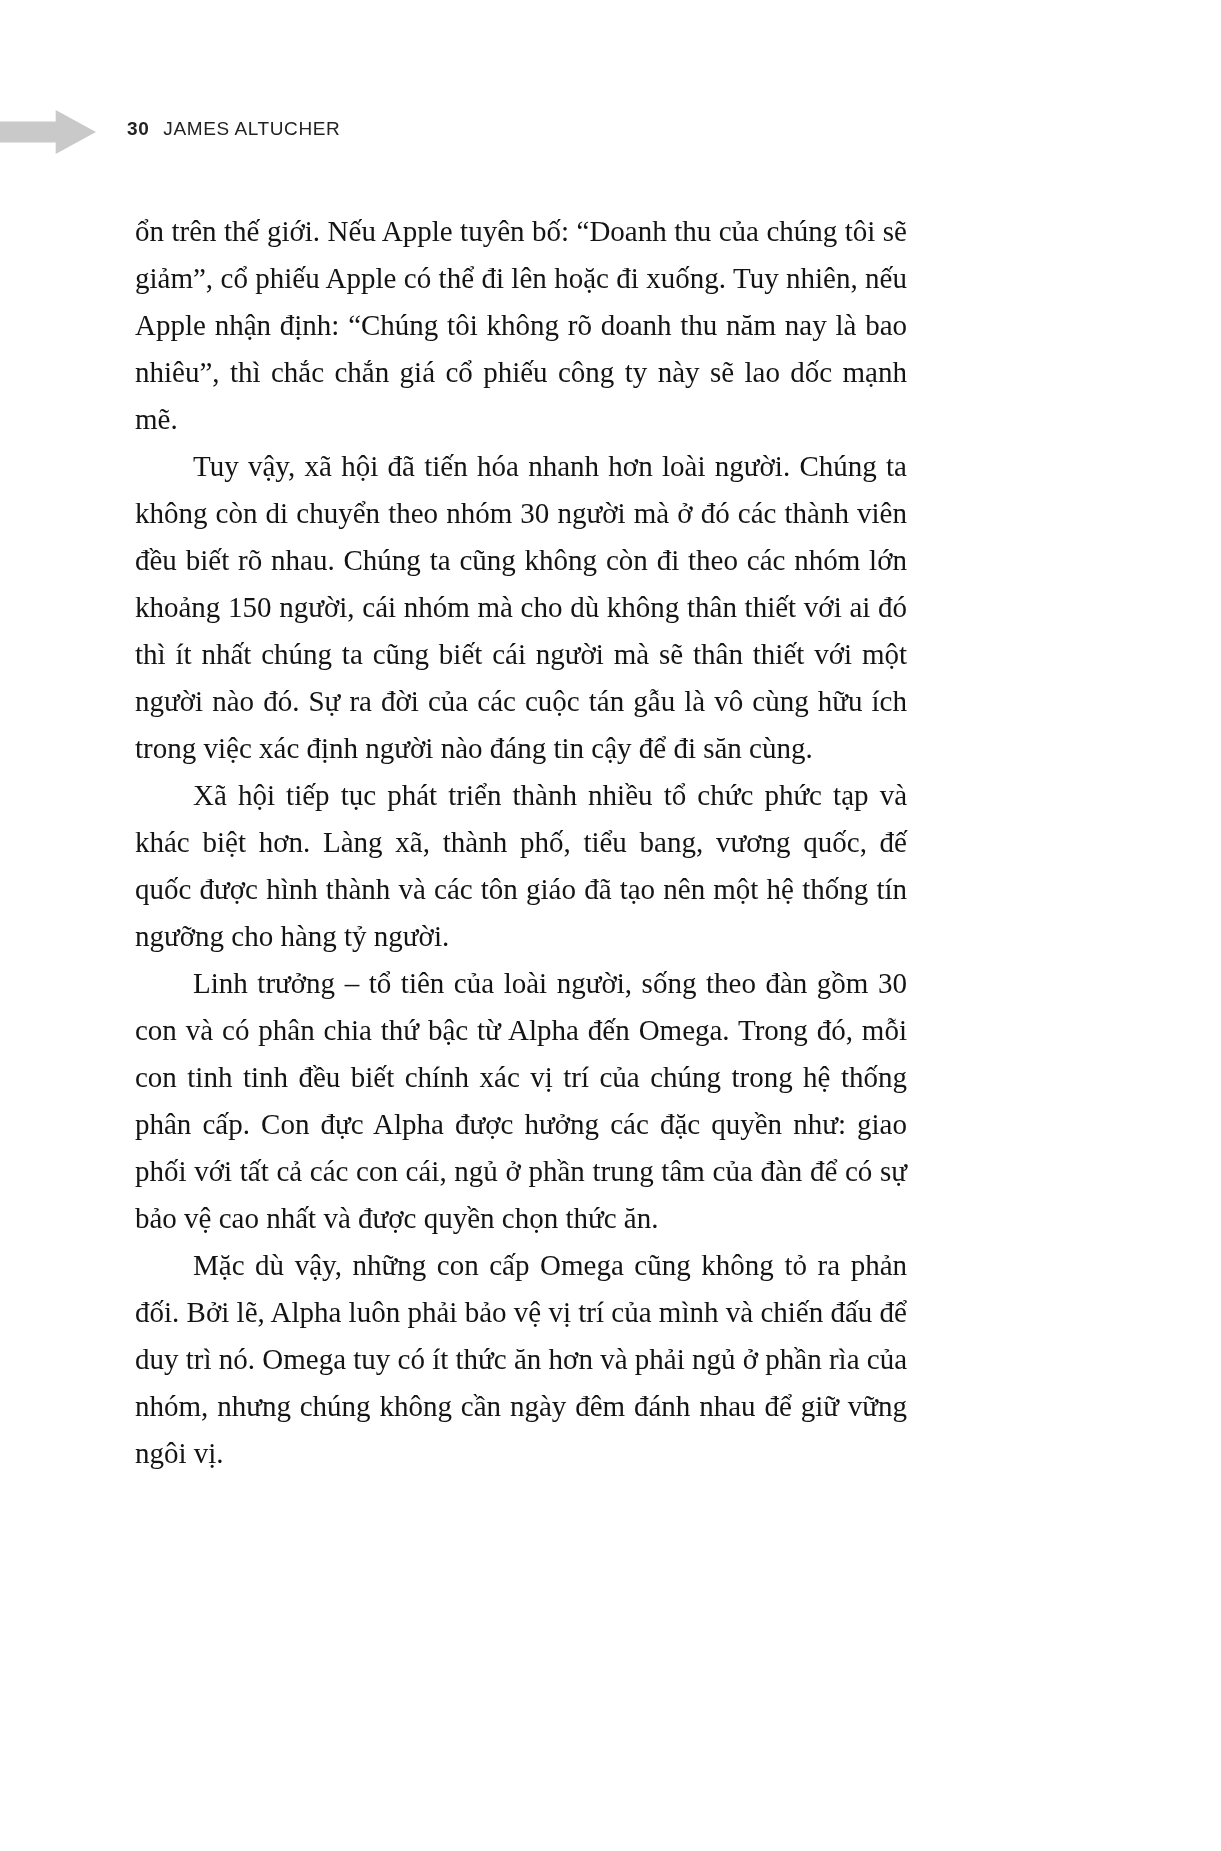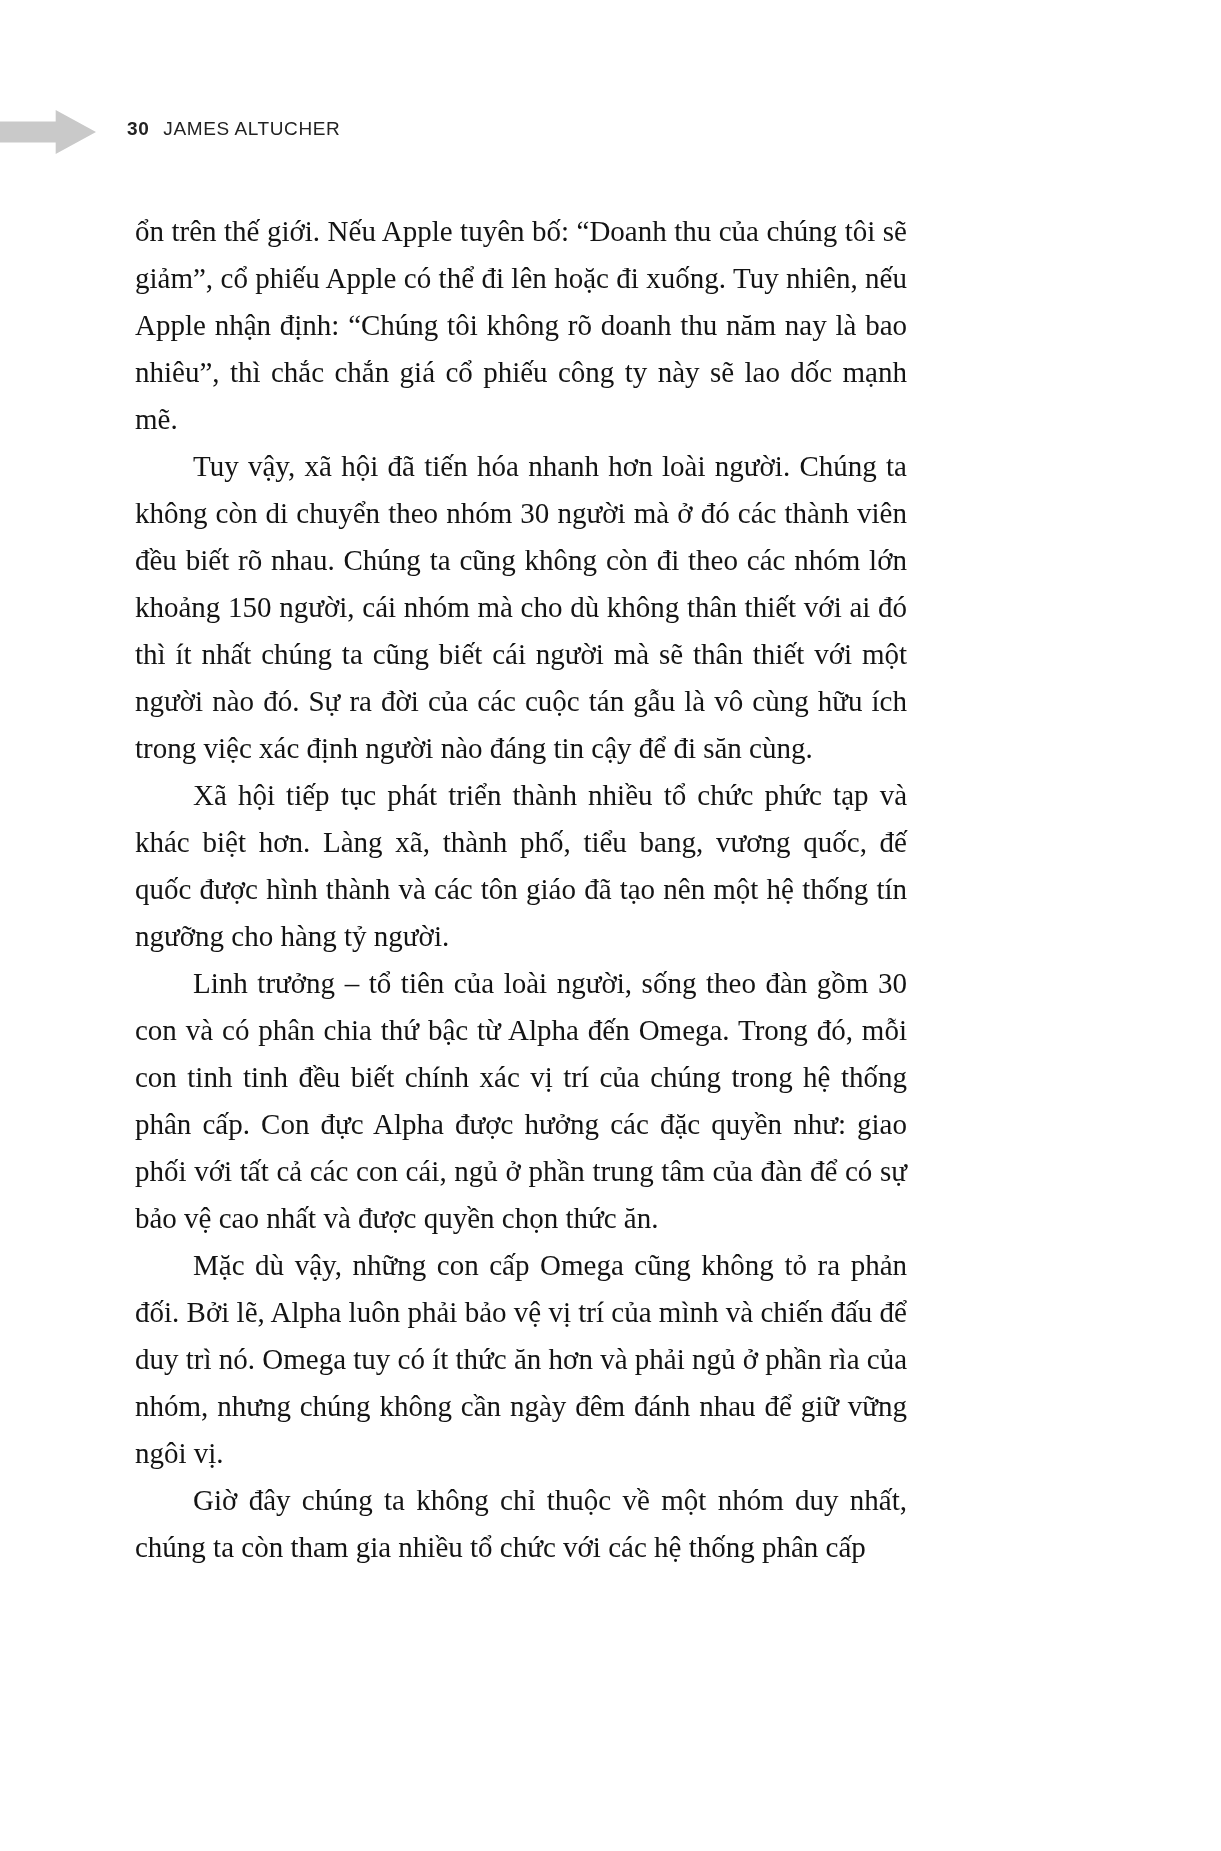--- a/index.html
+++ b/index.html
@@ -74,16 +74,15 @@
       <span class="page-num">30</span><span>JAMES ALTUCHER</span>
     </div>
   </div>
 
   <div class="body-text">
     <p class="para no-indent">ổn trên thế giới. Nếu Apple tuyên bố: “Doanh thu của chúng tôi sẽ giảm”, cổ phiếu Apple có thể đi lên hoặc đi xuống. Tuy nhiên, nếu Apple nhận định: “Chúng tôi không rõ doanh thu năm nay là bao nhiêu”, thì chắc chắn giá cổ phiếu công ty này sẽ lao dốc mạnh mẽ.</p>
     <p class="para">Tuy vậy, xã hội đã tiến hóa nhanh hơn loài người. Chúng ta không còn di chuyển theo nhóm 30 người mà ở đó các thành viên đều biết rõ nhau. Chúng ta cũng không còn đi theo các nhóm lớn khoảng 150 người, cái nhóm mà cho dù không thân thiết với ai đó thì ít nhất chúng ta cũng biết cái người mà sẽ thân thiết với một người nào đó. Sự ra đời của các cuộc tán gẫu là vô cùng hữu ích trong việc xác định người nào đáng tin cậy để đi săn cùng.</p>
     <p class="para">Xã hội tiếp tục phát triển thành nhiều tổ chức phức tạp và khác biệt hơn. Làng xã, thành phố, tiểu bang, vương quốc, đế quốc được hình thành và các tôn giáo đã tạo nên một hệ thống tín ngưỡng cho hàng tỷ người.</p>
     <p class="para">Linh trưởng – tổ tiên của loài người, sống theo đàn gồm 30 con và có phân chia thứ bậc từ Alpha đến Omega. Trong đó, mỗi con tinh tinh đều biết chính xác vị trí của chúng trong hệ thống phân cấp. Con đực Alpha được hưởng các đặc quyền như: giao phối với tất cả các con cái, ngủ ở phần trung tâm của đàn để có sự bảo vệ cao nhất và được quyền chọn thức ăn.</p>
     <p class="para">Mặc dù vậy, những con cấp Omega cũng không tỏ ra phản đối. Bởi lẽ, Alpha luôn phải bảo vệ vị trí của mình và chiến đấu để duy trì nó. Omega tuy có ít thức ăn hơn và phải ngủ ở phần rìa của nhóm, nhưng chúng không cần ngày đêm đánh nhau để giữ vững ngôi vị.</p>
-    <p class="para">Giờ đây chúng ta không chỉ thuộc về một nhóm duy nhất, chúng ta còn tham gia nhiều tổ chức với các hệ thống phân cấp</p>
   </div>
 
 </div>
 
 </body></html>

